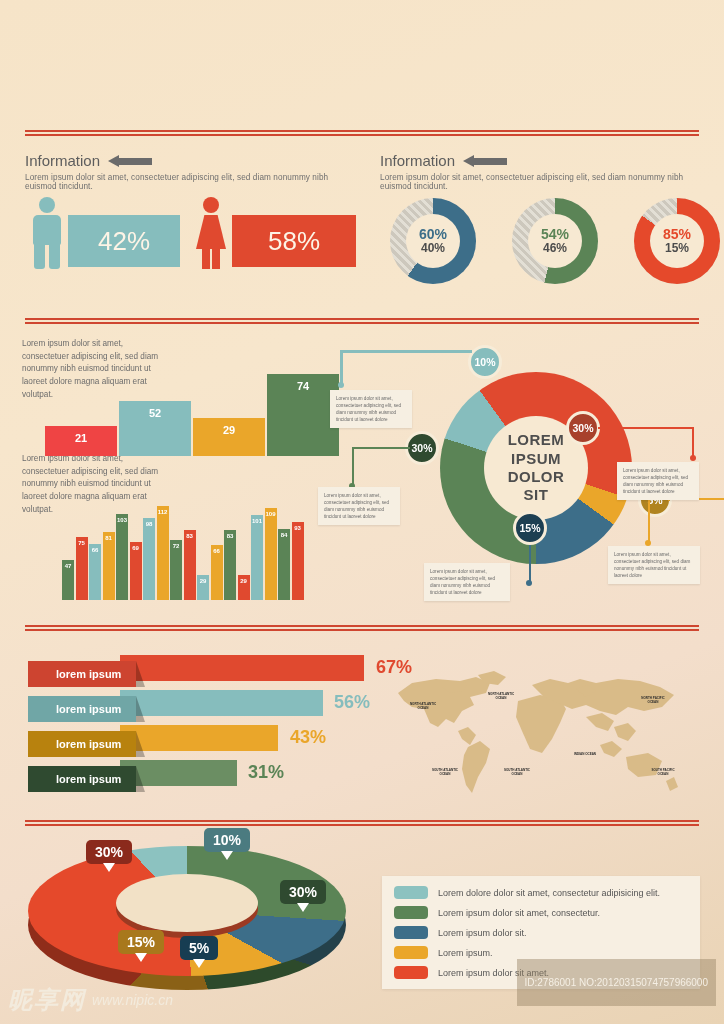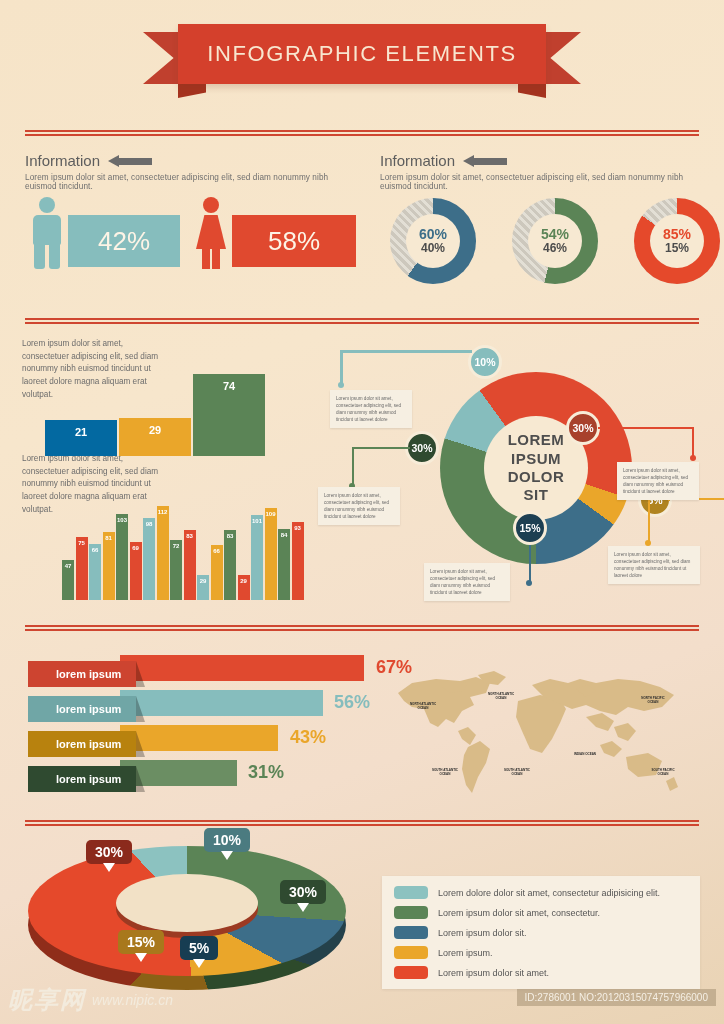--- a/index.html
+++ b/index.html
@@ -124,36 +124,27 @@
   .legend .sw { width: 34px; height: 13px; border-radius: 4px; margin-right: 10px; flex: 0 0 auto; }
   .legend .ltx { font-size: 9px; color: #555; }
 
   
   .wm { position: absolute; left: 8px; bottom: 8px; display: flex; align-items: center; gap: 6px;
      color: #f3ebdd; }
   .wm .cn { font-size: 24px; font-weight: bold; letter-spacing: 2px;
       font-family: "DejaVu Sans", sans-serif; font-style: italic; }
   .wm .url { font-size: 14px; font-style: italic; }
   .idtag { position: absolute; right: 8px; bottom: 18px; background: rgba(150,130,100,.45);
-      color: #f5efe4; font-size: 10px; padding: 3px 8px; }
+      color: #f5efe4; font-size: 10px; padding: 18px 8px; }
 </style>
 </head>
 <body>
 
 <div class="page">
 
-  <div class="ribbon-wrap">
-    <div class="ribbon-tail left"></div>
-    <div class="ribbon-tail right"></div>
-    <div class="ribbon-fold l"></div>
-    <div class="ribbon-fold r"></div>
-    <div class="ribbon-main">
-      <span>INFOGRAPHIC ELEMENTS</span>
-    </div>
-  </div>
 
   <div class="divider" style="top:130px">
     <i></i>
       <i class="gap"></i>
       <i></i>
   </div>
 
   <div class="info-head" style="left:25px; top:152px; width:330px">
     <div class="info-title">
       <span>Information</span>
@@ -218,22 +209,25 @@
   <div class="divider" style="top:318px">
     <i></i>
       <i class="gap"></i>
       <i></i>
   </div>
 
   <div class="para" style="left:22px; top:338px">Lorem ipsum dolor sit amet, consectetuer adipiscing elit, sed diam nonummy nibh euismod tincidunt ut laoreet dolore magna aliquam erat volutpat.</div>
   <div class="para" style="left:22px; top:453px">Lorem ipsum dolor sit amet, consectetuer adipiscing elit, sed diam nonummy nibh euismod tincidunt ut laoreet dolore magna aliquam erat volutpat.</div>
 
   <div class="bars-top">
-    <div class="bar" style="width:72px; height:36px; background:#0369a1">
+    <div class="bar" style="width:72px; height:30px; background:#ef4444">
       <span class="v">21</span>
+      </div>
+    <div class="bar" style="width:72px; height:55px; background:#86bdbd">
+      <span class="v">52</span>
       </div>
     <div class="bar" style="width:72px; height:38px; background:#eaa62a">
       <span class="v">29</span>
       </div>
     <div class="bar" style="width:72px; height:82px; background:#5b8456">
       <span class="v">74</span>
       </div>
   </div>
 
   <div class="bars-small">

